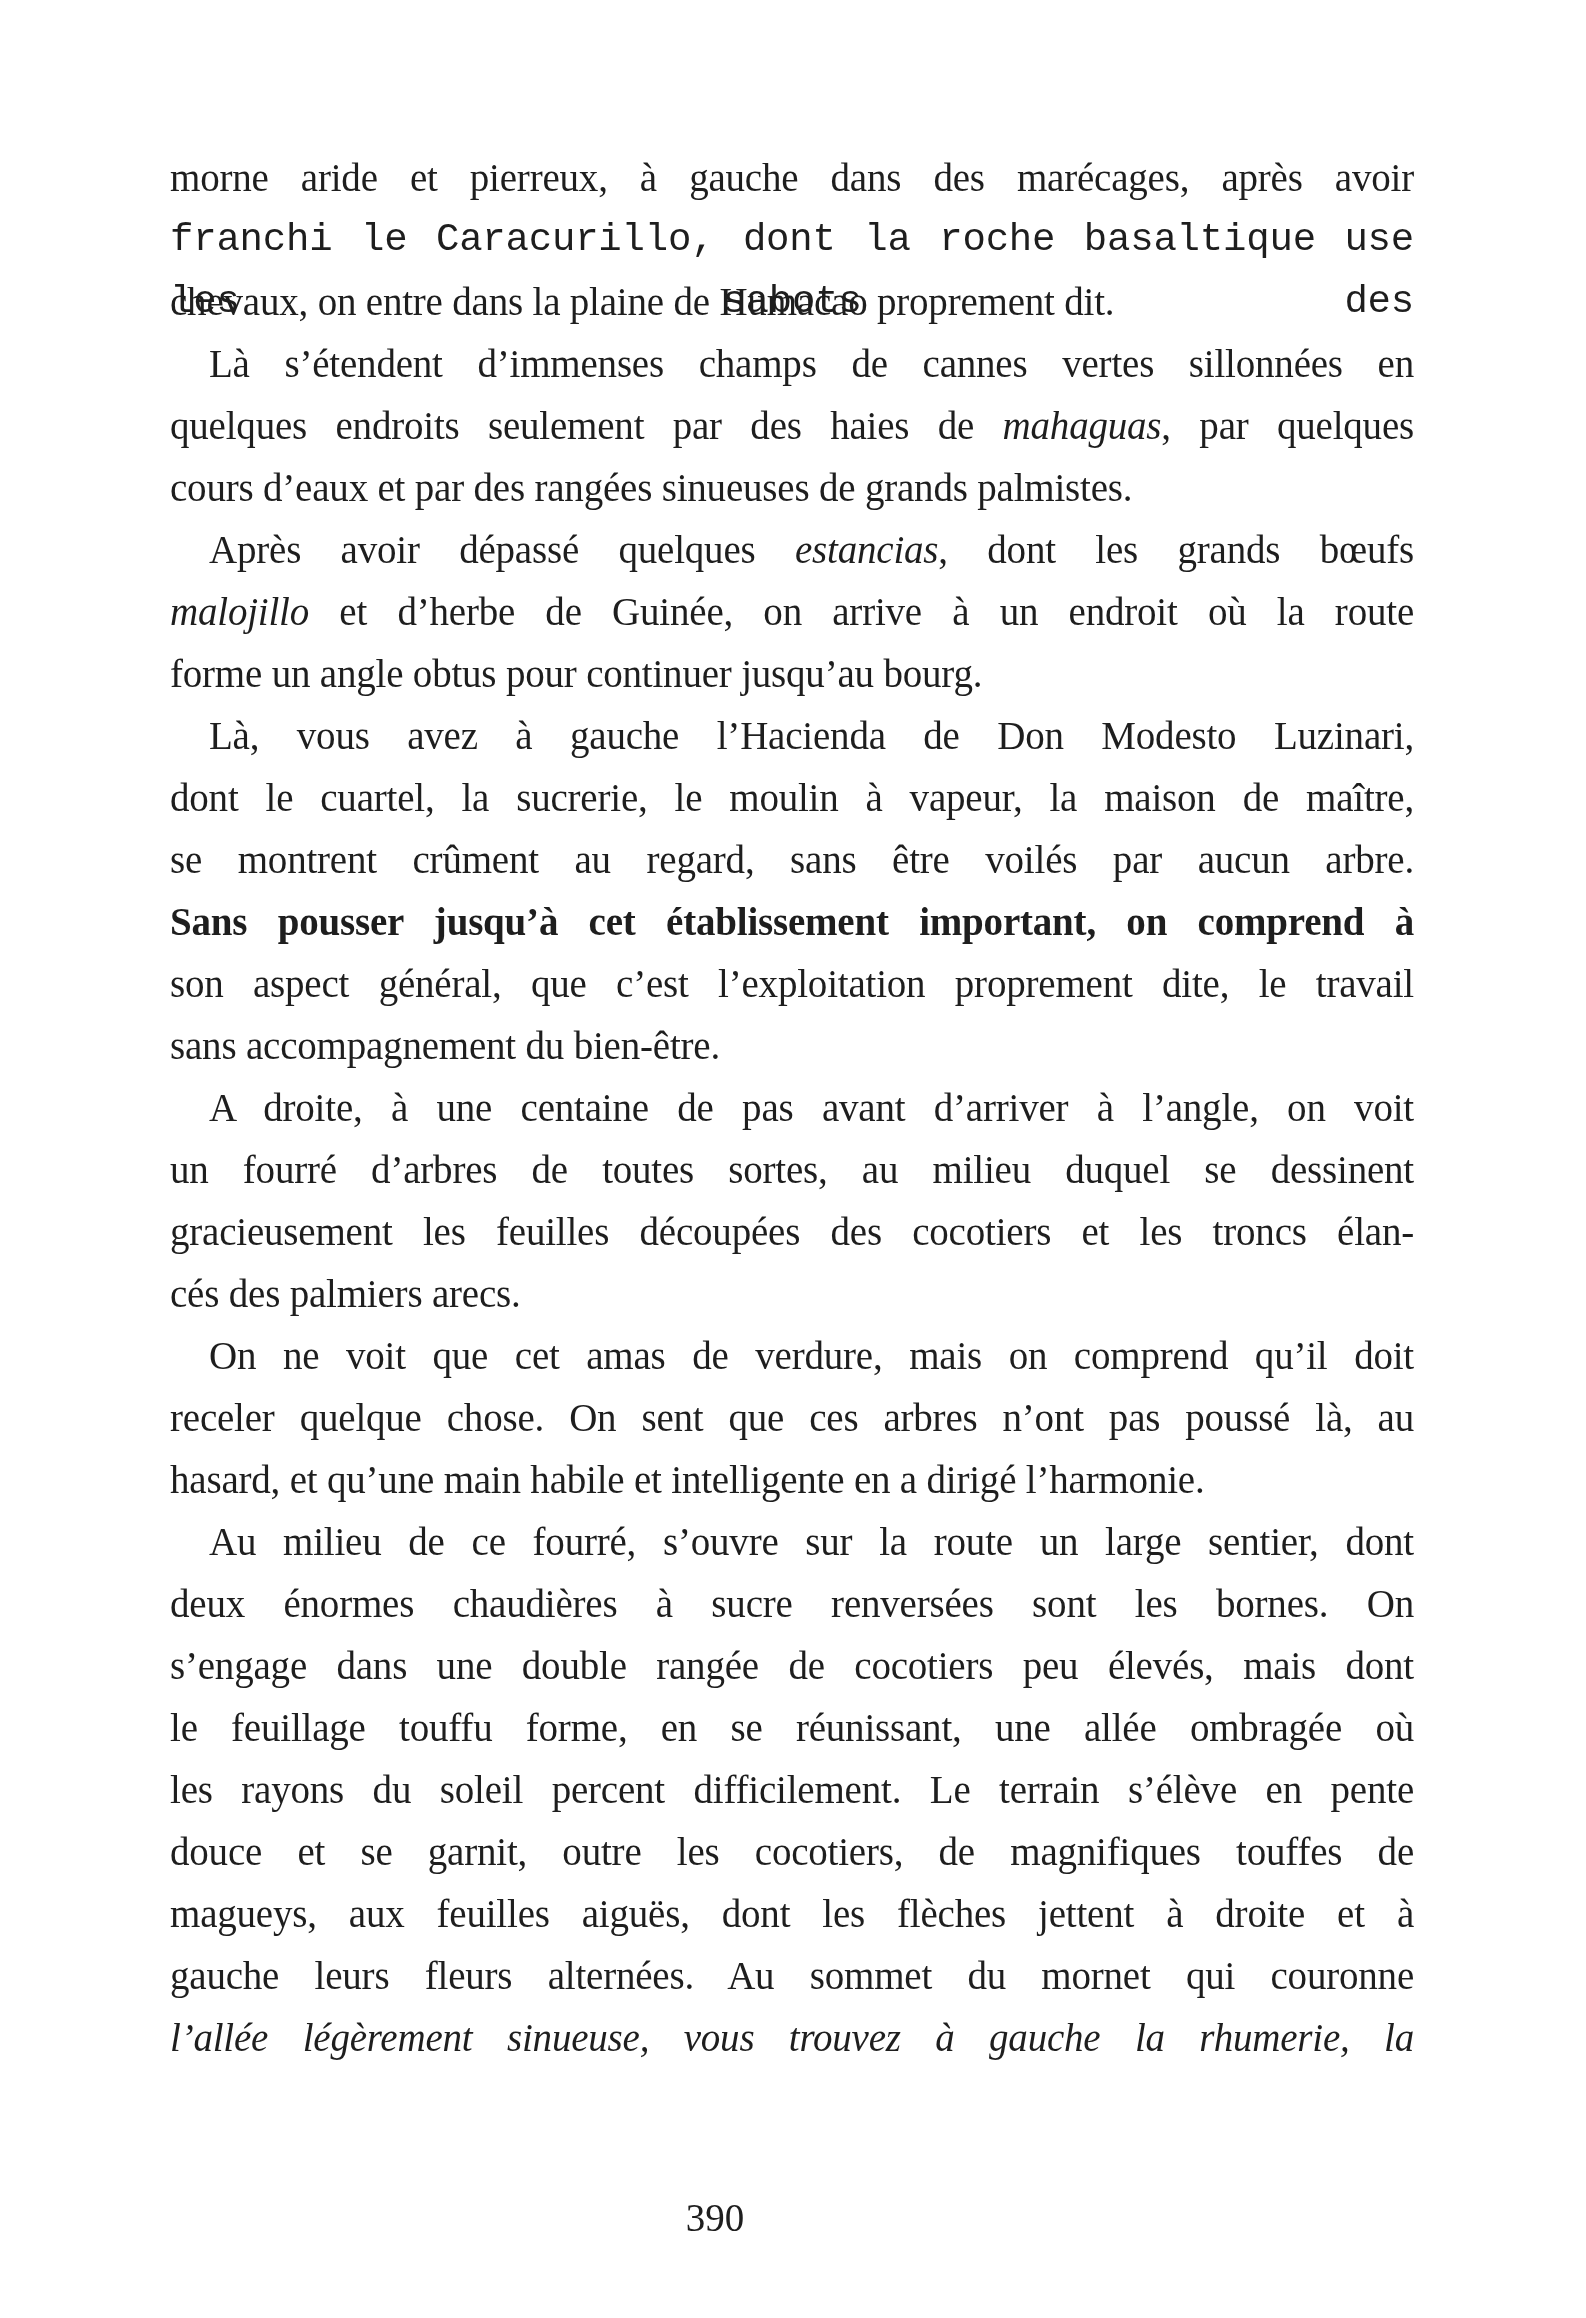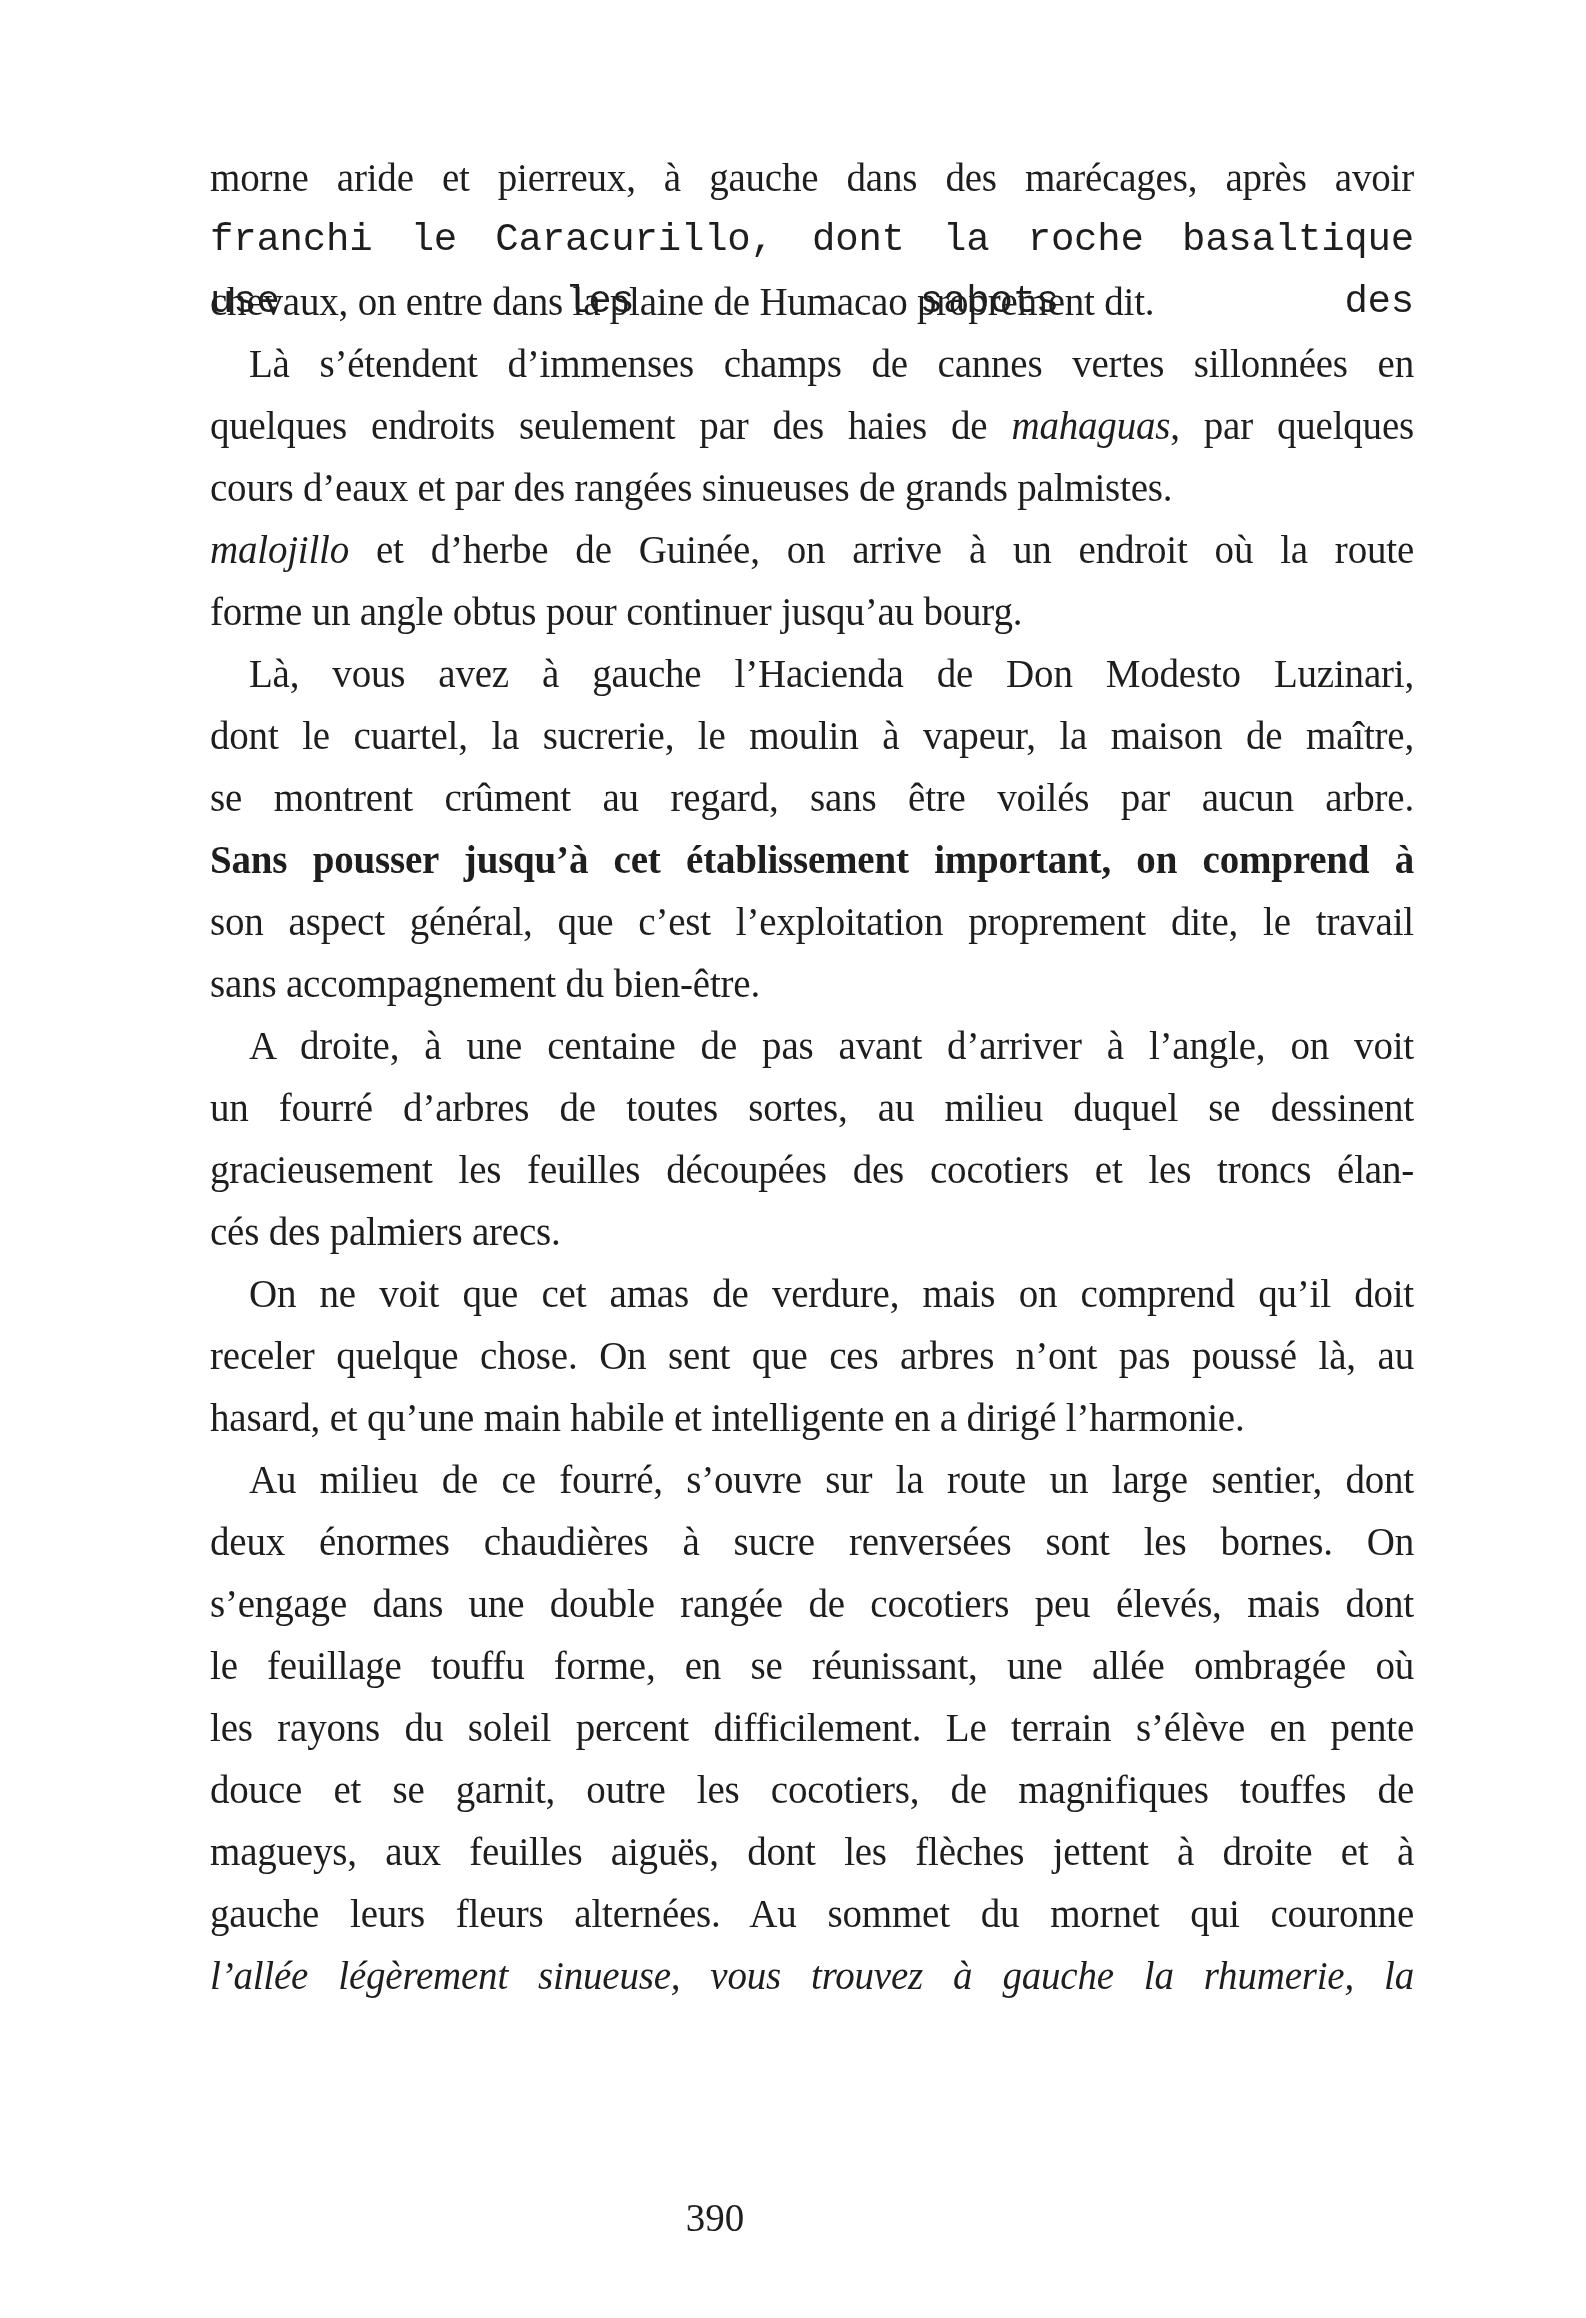--- a/index.html
+++ b/index.html
@@ -30,21 +30,20 @@
     .line {
       display: block;
       height: 62px;
       line-height: 62px;
       font-size: 39px;
       white-space: nowrap;
       text-align: justify;
       text-align-last: justify;
       letter-spacing: -0.2px;
       word-spacing: 0px;
-      margin-left: 40px;
     }
     .line.last {
       text-align: left;
       text-align-last: left;
     }
     .line.indent {
       padding-left: 39px;
     }
     .line .seg-italic {
       font-style: italic;
@@ -69,20 +68,21 @@
         <span class="line" style="display: block; white-space: normal;"><span>morne aride et pierreux, à gauche dans des marécages, après avoir</span></span>
         <span class="line" style="display: block; white-space: normal; font-family: Liberation Mono, monospace;"><span>franchi le Caracurillo, dont la roche basaltique use les sabots des</span></span>
         <span class="line last" style="display: block;"><span>chevaux, on entre dans la plaine de Humacao proprement dit.</span></span>
       </div>
       <div>
         <span class="line indent" style="display: block; white-space: normal;"><span>Là s’étendent d’immenses champs de cannes vertes sillonnées en</span></span>
         <span class="line" style="display: block; white-space: normal;"><span>quelques endroits seulement par des haies de </span><span class="seg-italic">mahaguas</span><span>, par quelques</span></span>
         <span class="line last" style="display: block;"><span>cours d’eaux et par des rangées sinueuses de grands palmistes.</span></span>
       </div>
       <div>
+        <span class="line indent" style="display: block; white-space: normal;"><span>Après avoir dépassé quelques </span><span class="seg-italic">estancias</span><span>, dont les grands bœufs</span></span>
         <span class="line" style="display: block; white-space: normal;"><span class="seg-italic">malojillo</span><span> et d’herbe de Guinée, on arrive à un endroit où la route</span></span>
         <span class="line last" style="display: block;"><span>forme un angle obtus pour continuer jusqu’au bourg.</span></span>
       </div>
       <div>
         <span class="line indent" style="display: block; white-space: normal;"><span>Là, vous avez à gauche l’Hacienda de Don Modesto Luzinari,</span></span>
         <span class="line" style="display: block; white-space: normal;"><span>dont le cuartel, la sucrerie, le moulin à vapeur, la maison de maître,</span></span>
         <span class="line" style="display: block; white-space: normal;"><span>se montrent crûment au regard, sans être voilés par aucun arbre.</span></span>
         <span class="line" style="display: block; white-space: normal; font-weight: bold;"><span>Sans pousser jusqu’à cet établissement important, on comprend à</span></span>
         <span class="line" style="display: block; white-space: normal;"><span>son aspect général, que c’est l’exploitation proprement dite, le travail</span></span>
         <span class="line last" style="display: block;"><span>sans accompagnement du bien-être.</span></span>

